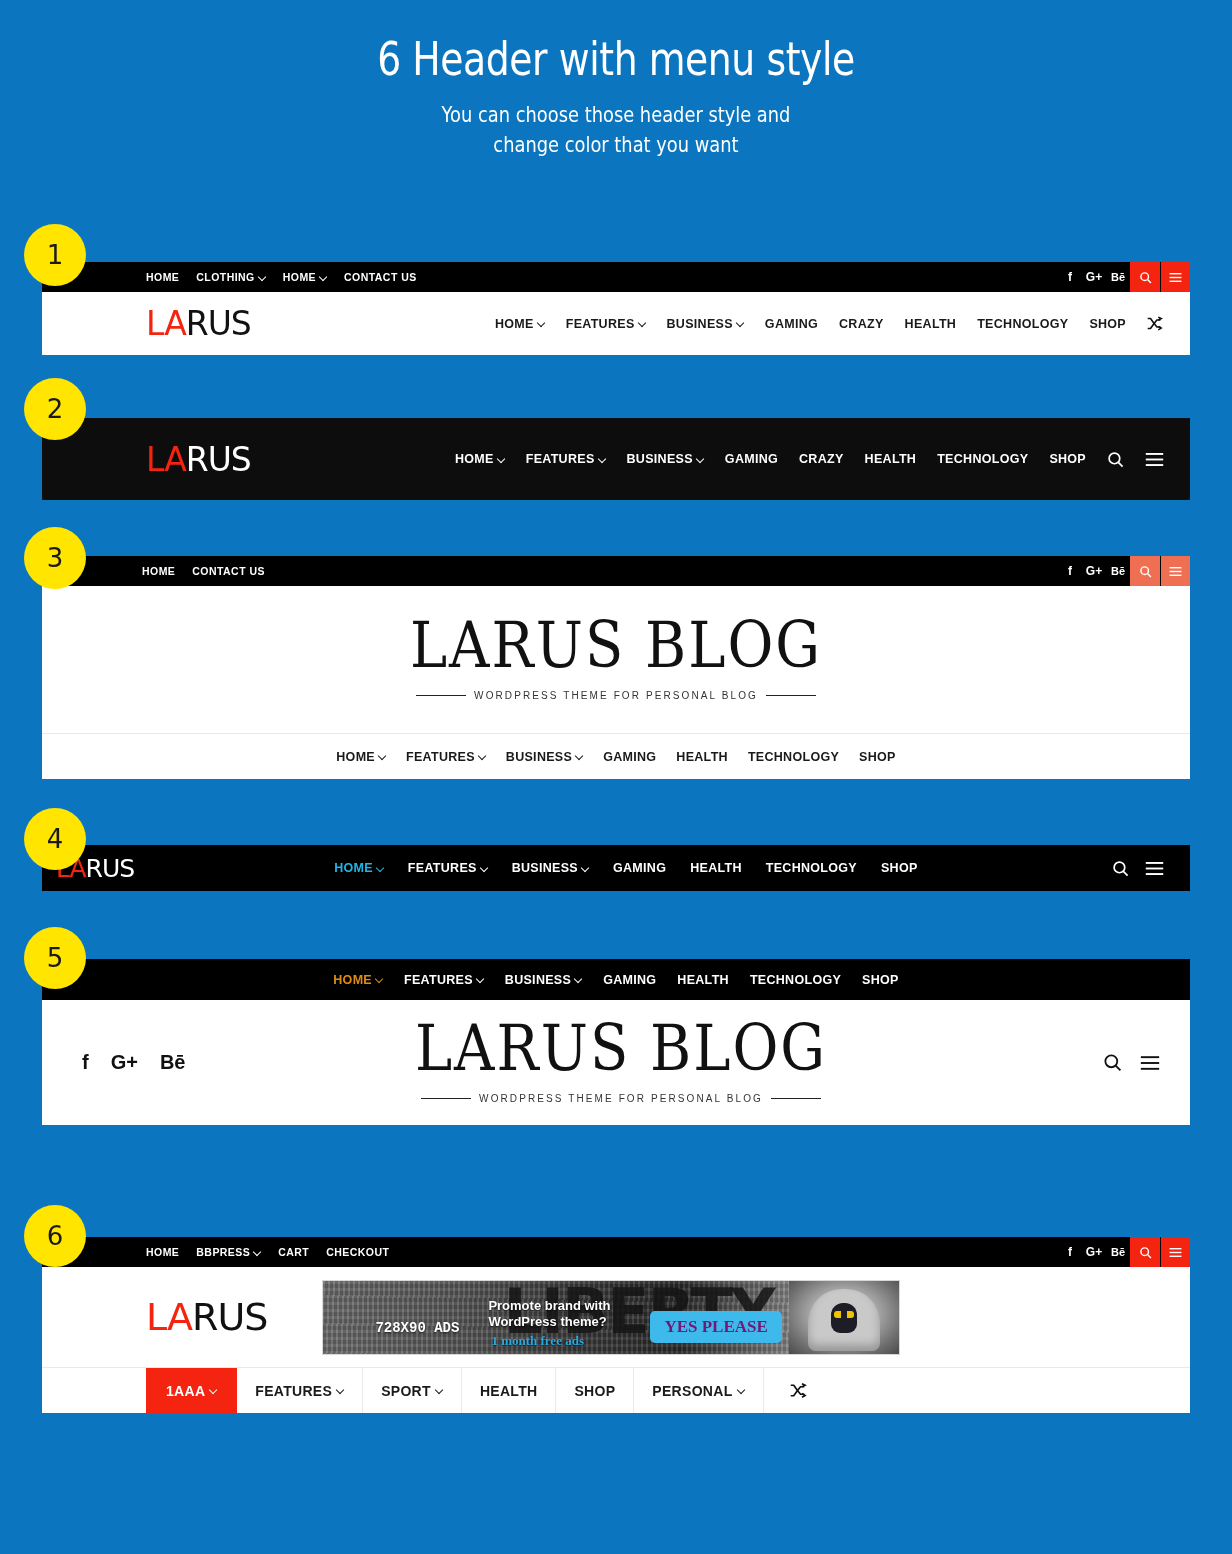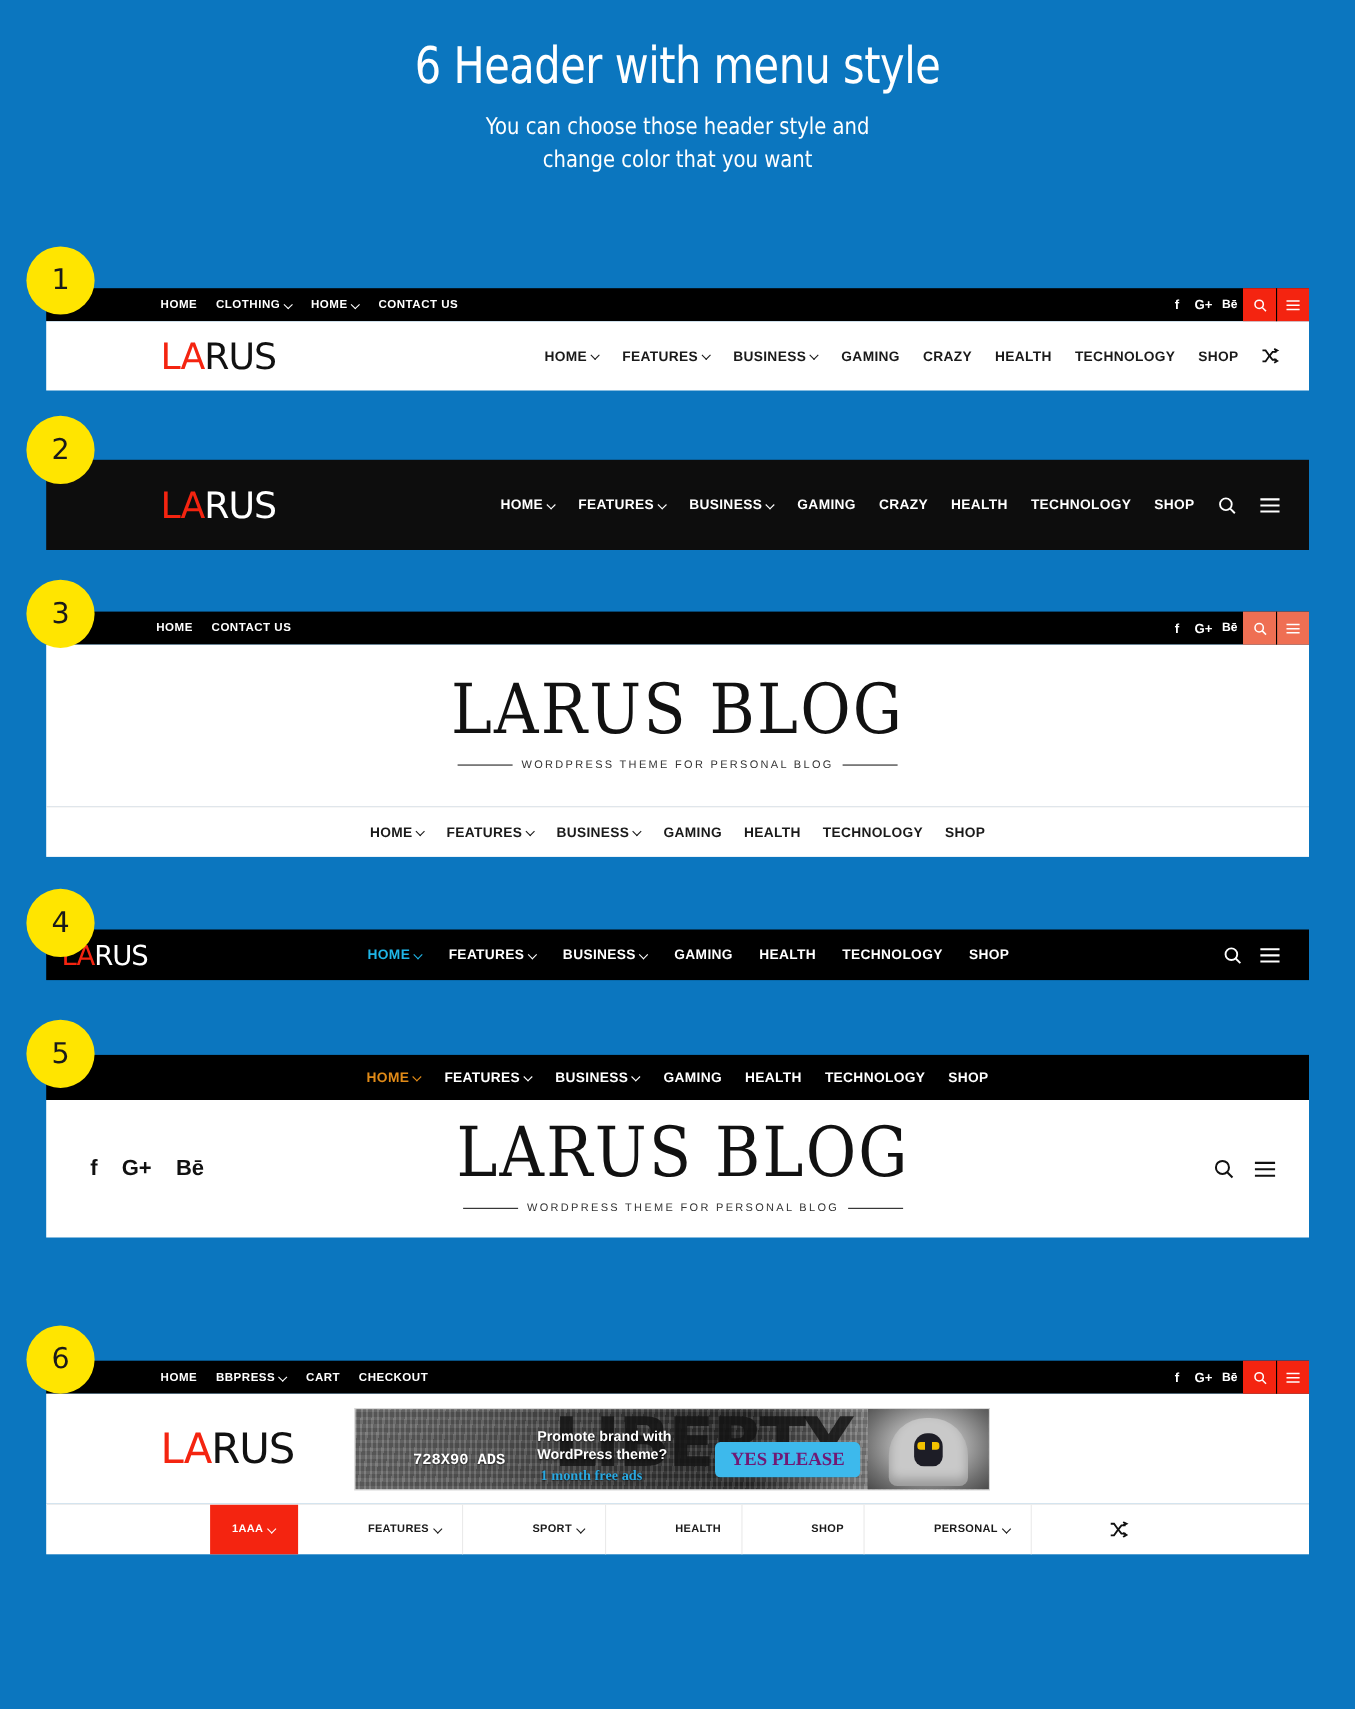--- a/index.html
+++ b/index.html
@@ -288,25 +288,24 @@
     border-top: 1px solid #e9e9e9;
     height: 46px;
     display: flex; align-items: stretch;
     padding-left: 104px;
     padding-right: 26px;
   }
   .m6 {
     display: flex; align-items: center;
     padding: 0 18px;
     border-right: 1px solid #eaeaea;
-    font-size: 10px; font-weight: bold; color: #1a1a1a;
+    font-size: 14px; font-weight: bold; color: #1a1a1a;
     letter-spacing: 0.3px; gap: 5px;
     white-space: nowrap;
     font-family: "Liberation Sans", sans-serif;
-    margin-left: 45px;
   }
   .m6.active { background: #f42410; color: #ffffff; padding: 0 20px; border-right: none; }
   .m6.flexfill { flex: 1; border-right: 1px solid #eaeaea; }
   .m6.endicon { padding: 0 26px; border-right: none; justify-content: center; }
 
   svg { display: block; }
 </style>
 </head>
 <body>
 

